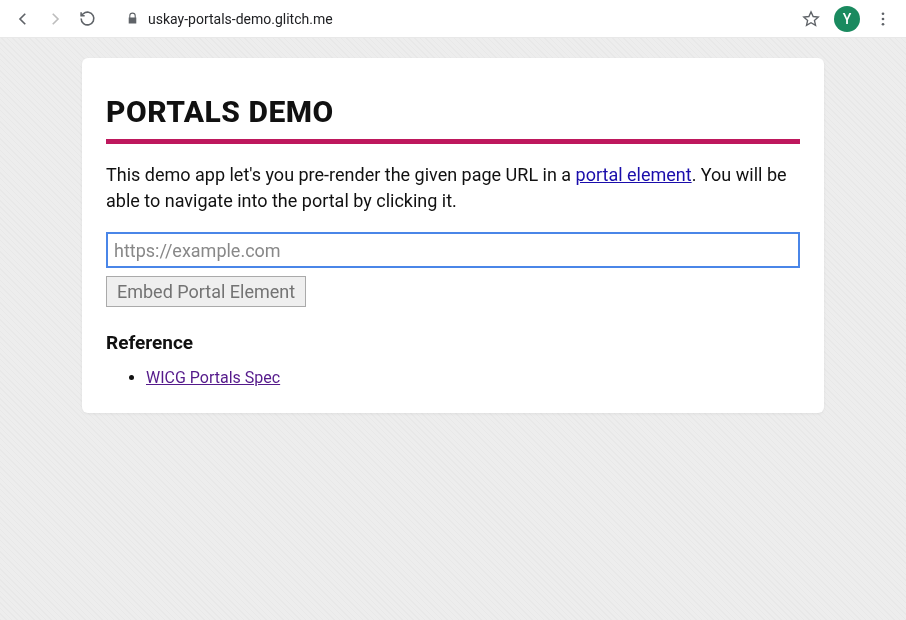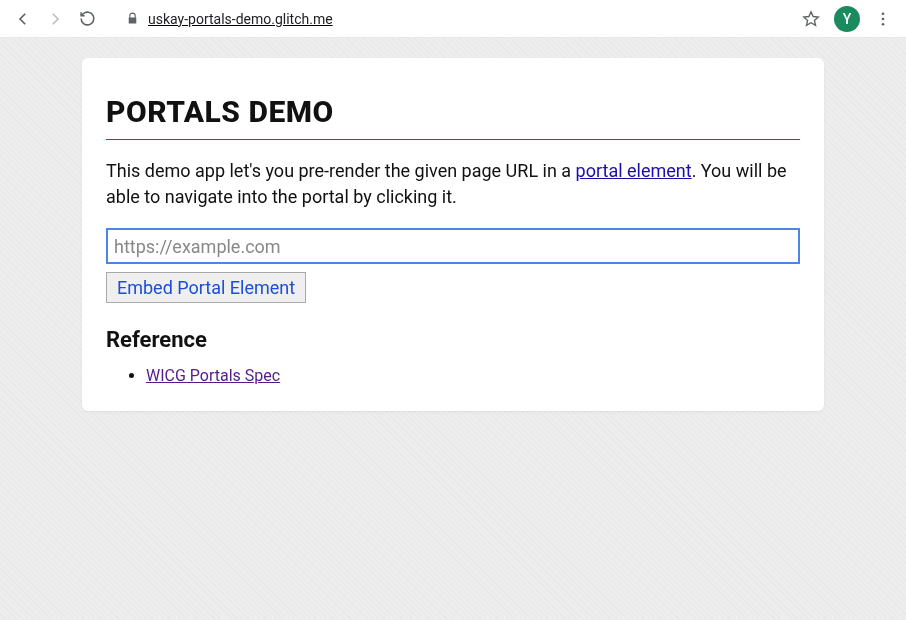--- a/index.html
+++ b/index.html
@@ -44,21 +44,20 @@
       flex: 1;
       height: 28px;
       background: #f1f3f4;
       border-radius: 14px;
       display: flex;
       align-items: center;
       padding: 0 12px;
       gap: 8px;
       margin-left: 6px;
       background: #fff;
-      text-decoration: underline;
     }
     .address-bar-inner {
       flex: 1;
       height: 28px;
       display: flex;
       align-items: center;
       gap: 8px;
       font-size: 14px;
       color: #202124;
     }
@@ -117,21 +116,21 @@
       border-radius: 6px;
       padding: 36px 24px 26px 24px;
       box-shadow: 0 1px 3px rgba(0,0,0,0.06);
     }
     .page-title {
       font-size: 30px;
       font-weight: 800;
       letter-spacing: 0.5px;
       color: #111;
       padding-bottom: 10px;
-      border-bottom: 1px solid #be185d;
+      border-bottom: 5px solid #be185d;
       margin-bottom: 18px;
     }
     .intro {
       font-size: 18px;
       line-height: 1.45;
       color: #111;
       margin-bottom: 18px;
     }
     .intro a {
       color: #1a0dab;
@@ -151,24 +150,24 @@
     .url-input::placeholder {
       color: #888;
     }
     .embed-button {
       font-size: 18px;
       padding: 4px 10px;
       background: #efefef;
       border: 1px solid #aaa;
       cursor: pointer;
       font-family: inherit;
-      color: #1d4ed8;
+      color: #737373;
     }
     .reference-heading {
-      font-size: 22px;
+      font-size: 19px;
       font-weight: 700;
       margin-top: 24px;
       margin-bottom: 14px;
       color: #111;
     }
     .ref-list {
       padding-left: 40px;
     }
     .ref-list li {
       font-size: 16px;

